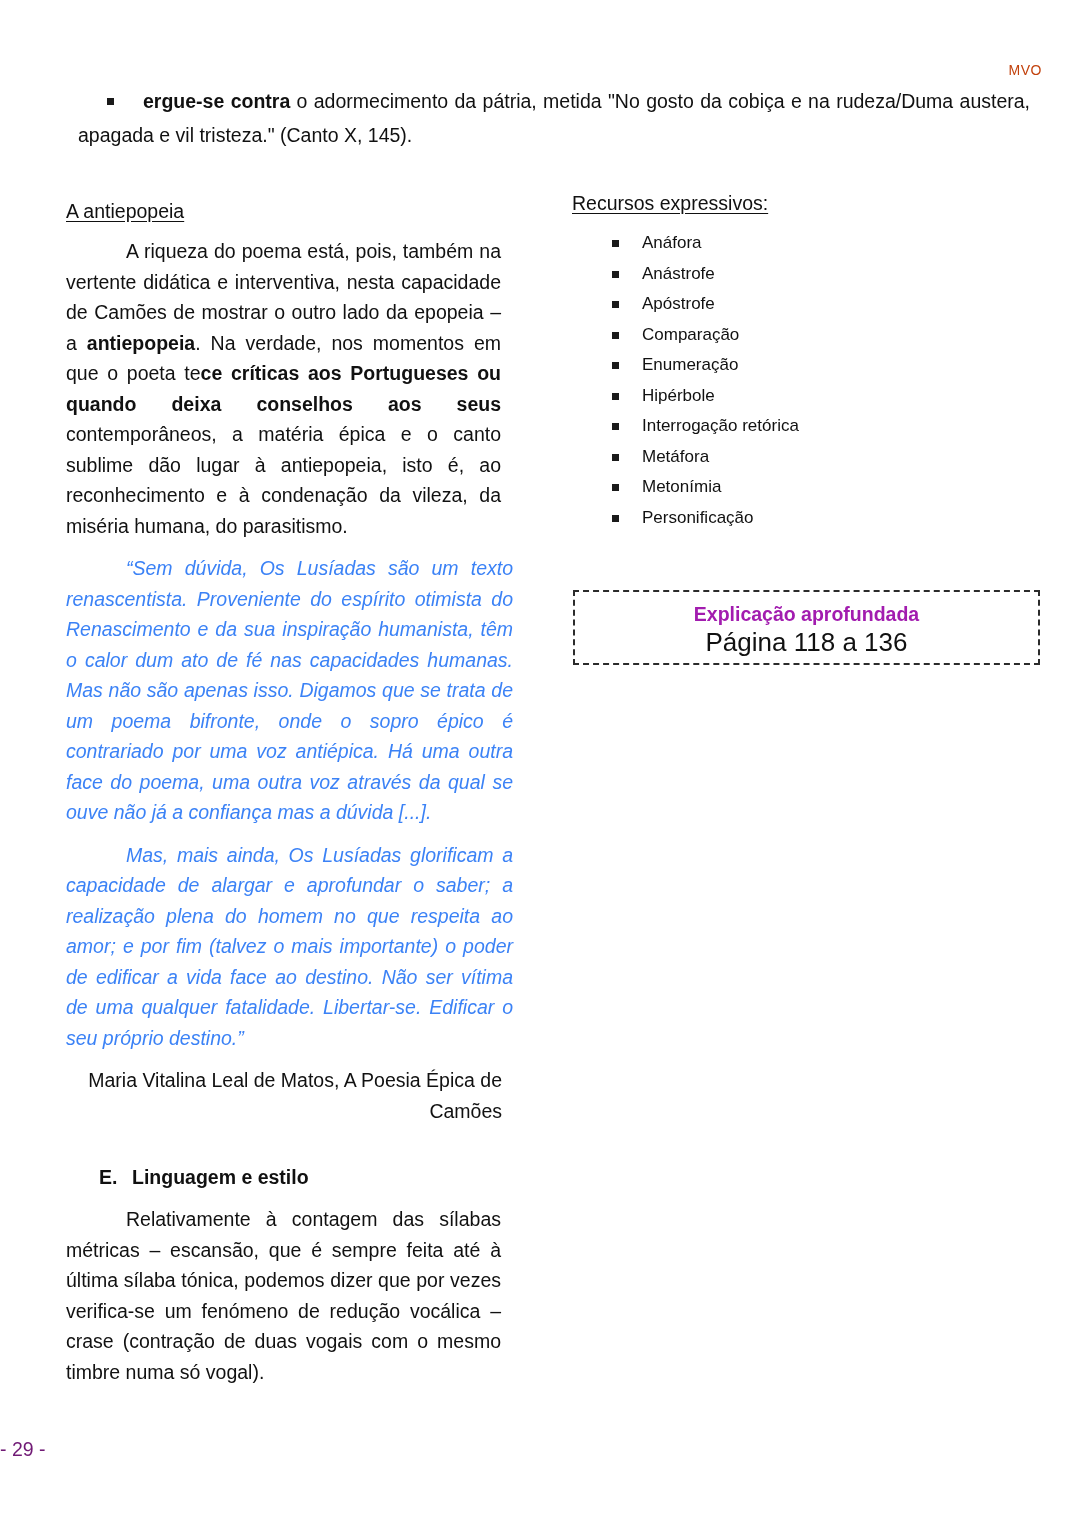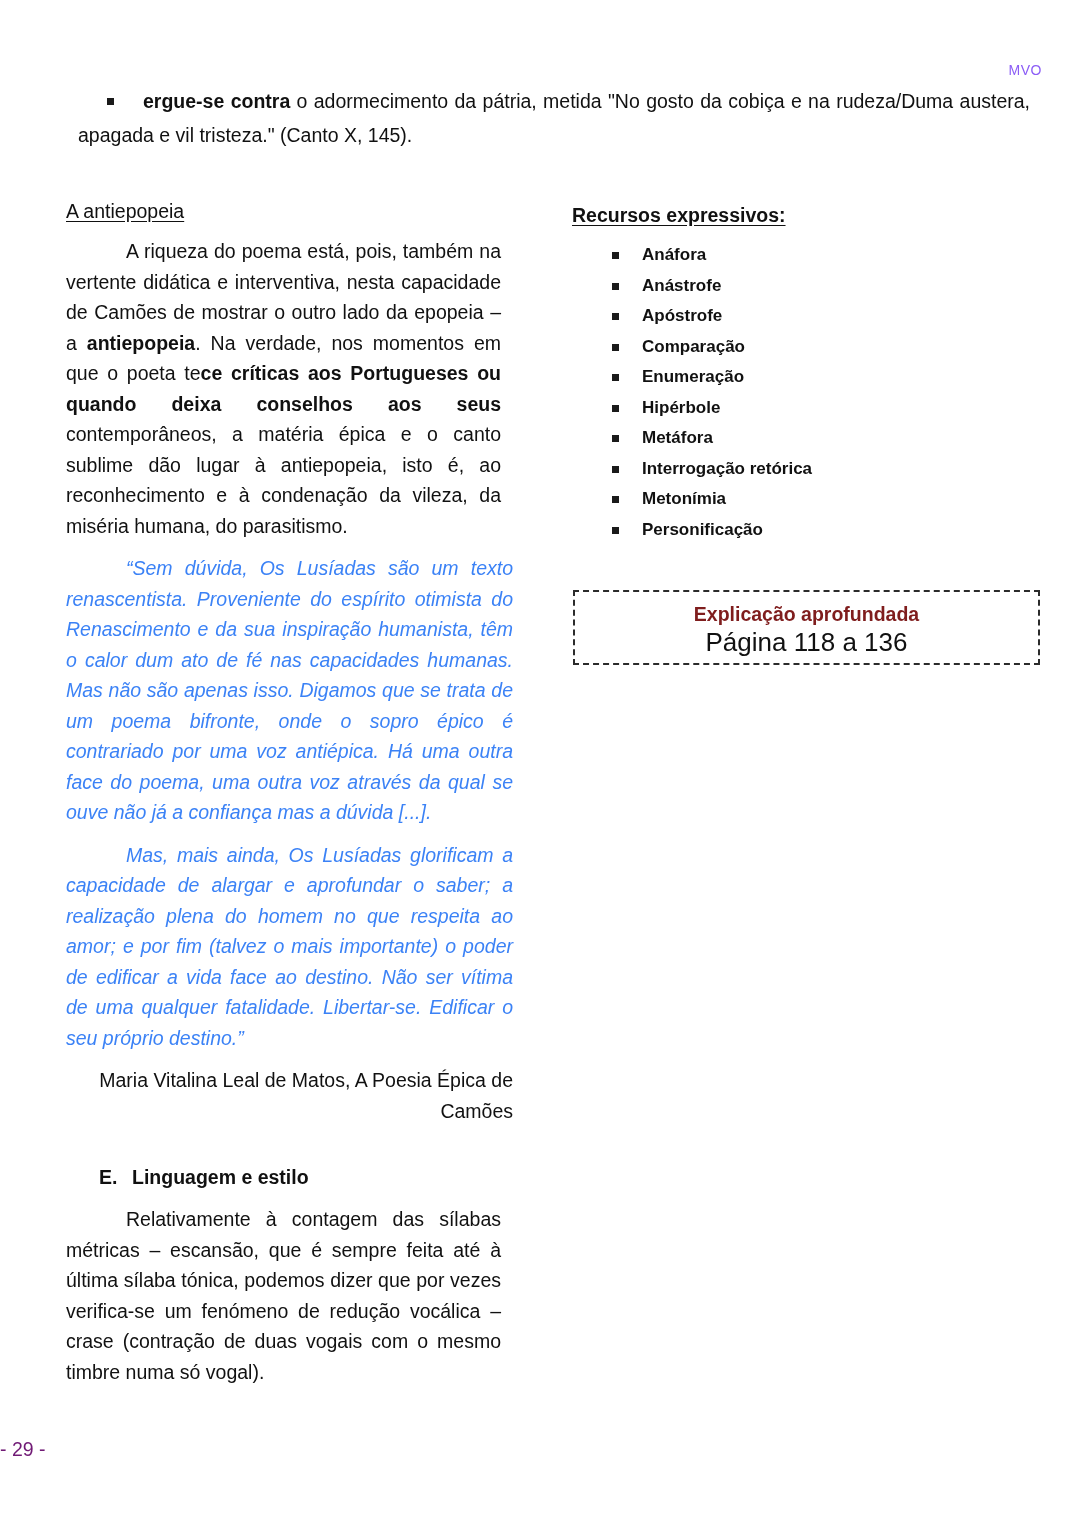--- a/index.html
+++ b/index.html
@@ -24,21 +24,21 @@
     height: 1526px;
   }
 
   
   .header-mark {
     position: absolute;
     top: 62px;
     right: 38px;
     font-size: 14px;
     letter-spacing: 0.5px;
-    color: #8b5cf6;
+    color: #c2410c;
     font-family: "Liberation Sans", sans-serif;
   }
 
   
   .top-bullet-block {
     position: absolute;
     left: 78px;
     top: 84px;
     width: 952px;
   }
@@ -70,23 +70,22 @@
   
   .col-left {
     position: absolute;
     left: 66px;
     top: 196px;
     width: 447px;
   }
   .col-right {
     position: absolute;
     left: 572px;
-    top: 200px;
+    top: 188px;
     width: 470px;
-    font-weight: bold;
   }
 
   .u-heading {
     font-size: 19.5px;
     line-height: 30px;
     text-decoration: underline;
     text-underline-offset: 3px;
     margin: 0 0 10px 0;
     color: #111;
   }
@@ -106,21 +105,21 @@
     margin: 0 0 12px 0;
     font-size: 19.5px;
     line-height: 30.5px;
     text-align: justify;
     text-indent: 60px;
     font-style: italic;
     color: #3b82f6;
   }
 
   p.attribution {
-    margin: 0;
+    margin: 11px;
     font-size: 19.5px;
     line-height: 30.5px;
     text-align: right;
     color: #111;
   }
 
   
   .section-e {
     position: absolute;
     left: 66px;
@@ -179,21 +178,21 @@
     box-sizing: border-box;
     display: flex;
     flex-direction: column;
     align-items: center;
     justify-content: center;
   }
   .callout .callout-title {
     font-size: 19.5px;
     line-height: 28px;
     font-weight: bold;
-    color: #7f1d1d;
+    color: #a21caf;
   }
   .callout .callout-sub {
     font-size: 26px;
     line-height: 28px;
     color: #111;
   }
 
   
   .footer-page {
     position: absolute;
@@ -235,22 +234,22 @@
 
   <div class="col-right">
     <div class="u-heading">Recursos expressivos:</div>
     <ul class="device-list">
       <li><span class="li-bullet"></span><span>Anáfora</span></li>
       <li><span class="li-bullet"></span><span>Anástrofe</span></li>
       <li><span class="li-bullet"></span><span>Apóstrofe</span></li>
       <li><span class="li-bullet"></span><span>Comparação</span></li>
       <li><span class="li-bullet"></span><span>Enumeração</span></li>
       <li><span class="li-bullet"></span><span>Hipérbole</span></li>
+      <li><span class="li-bullet"></span><span>Interrogação retórica</span></li>
       <li><span class="li-bullet"></span><span>Metáfora</span></li>
-      <li><span class="li-bullet"></span><span>Interrogação retórica</span></li>
       <li><span class="li-bullet"></span><span>Metonímia</span></li>
       <li><span class="li-bullet"></span><span>Personificação</span></li>
     </ul>
   </div>
 
   <div class="callout">
     <div class="callout-title">Explicação aprofundada</div>
     <div class="callout-sub">Página 118 a 136</div>
   </div>
 

